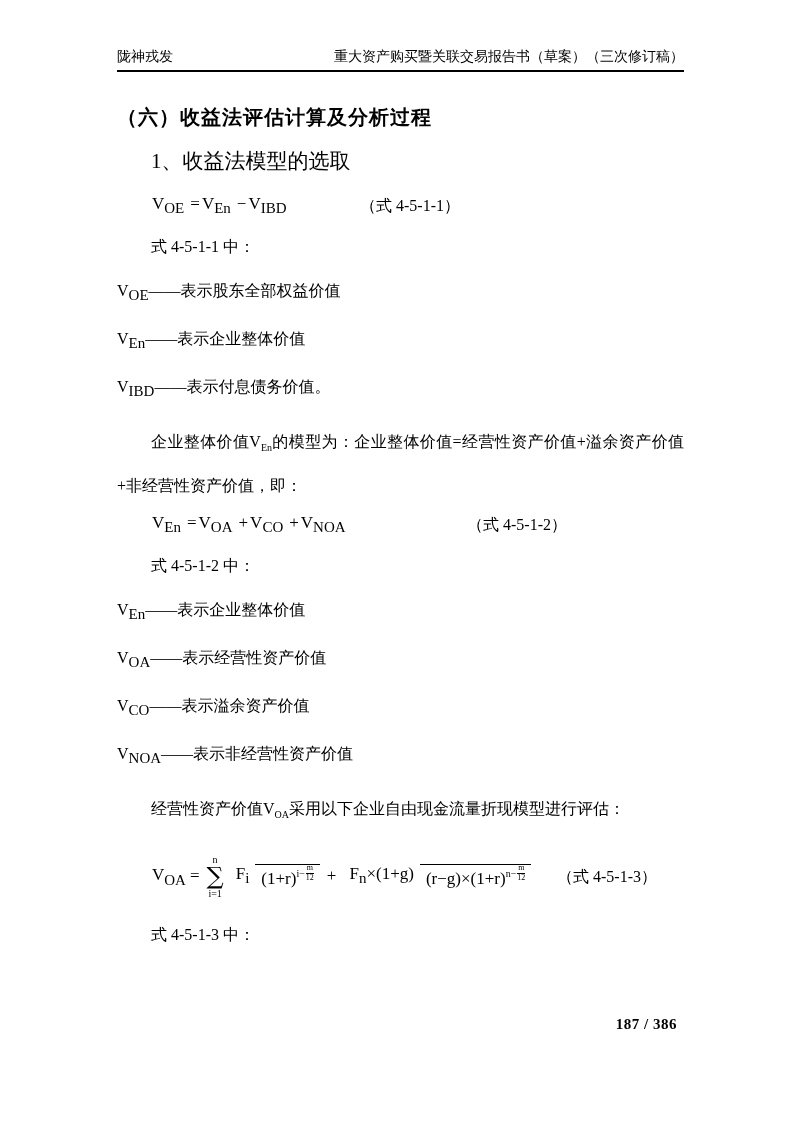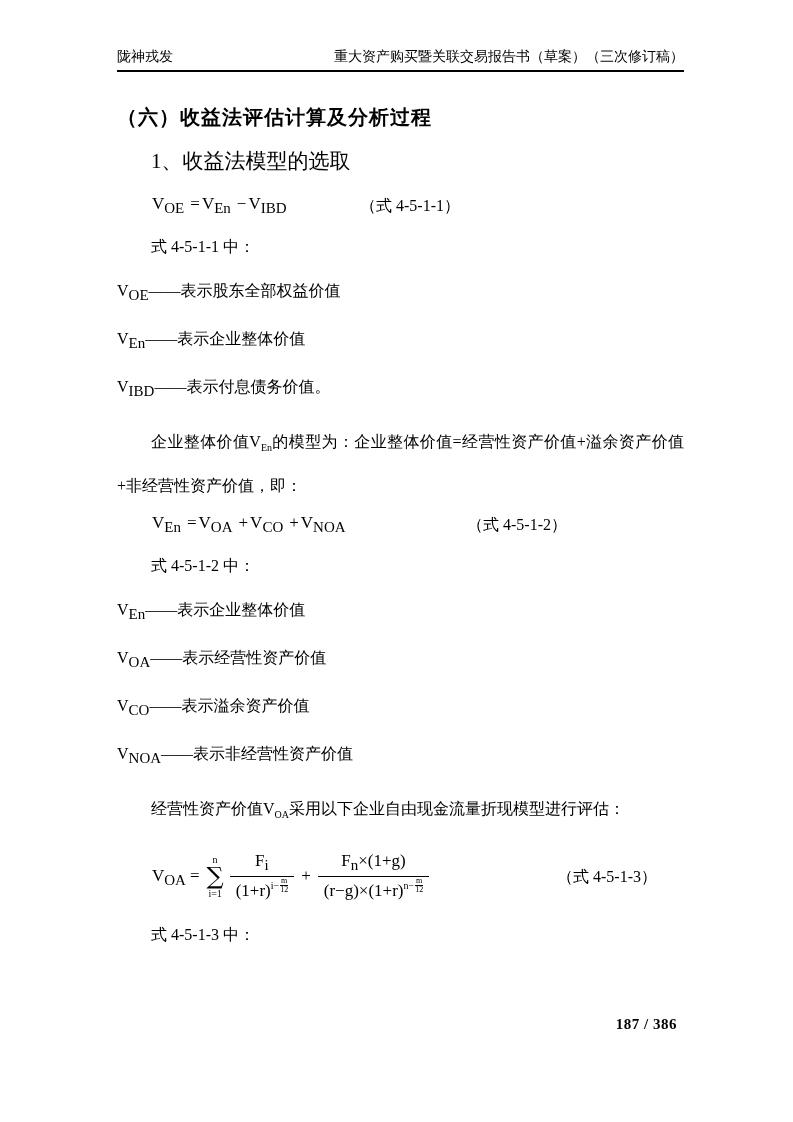--- a/index.html
+++ b/index.html
@@ -46,21 +46,21 @@
     font-size:16px;white-space:nowrap;
   }
   .f1-label{left:243px;}
   .f2-label{left:350px;font-family:Liberation Serif, serif;}
   .f3-label{left:440px;}
   
   .sum{display:inline-flex;flex-direction:column;align-items:center;vertical-align:middle;margin:0 3px;line-height:1;}
   .sum-top,.sum-bot{font-size:10px;line-height:1.1;}
   .sum-sym{font-size:24px;line-height:0.95;font-family:"DejaVu Serif","DejaVu Sans",serif;}
   
-  .frac{display:inline-flex;flex-direction:column;align-items:center;vertical-align:middle;margin:0 3px;}
+  .frac{display:inline-flex;flex-direction:row;vertical-align:middle;margin:0 3px;}
   .fnum{padding:0 6px 2px;line-height:1.15;white-space:nowrap;}
   .fden{border-top:1px solid #000;padding:3px 6px 0;line-height:1.3;white-space:nowrap;}
   
   .exp{display:inline-flex;align-items:center;position:relative;top:-7px;font-size:10px;}
   .mfrac{display:inline-flex;flex-direction:column;align-items:center;line-height:1;margin-left:1px;}
   .mnum{font-size:8px;line-height:1.1;}
   .mden{font-size:8px;line-height:1.1;border-top:1px solid #000;}
   
   .footer{
     position:absolute;top:1016px;right:116px;

